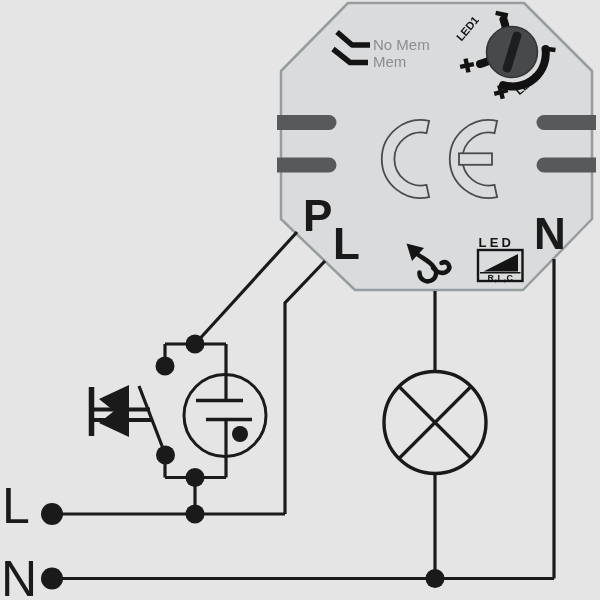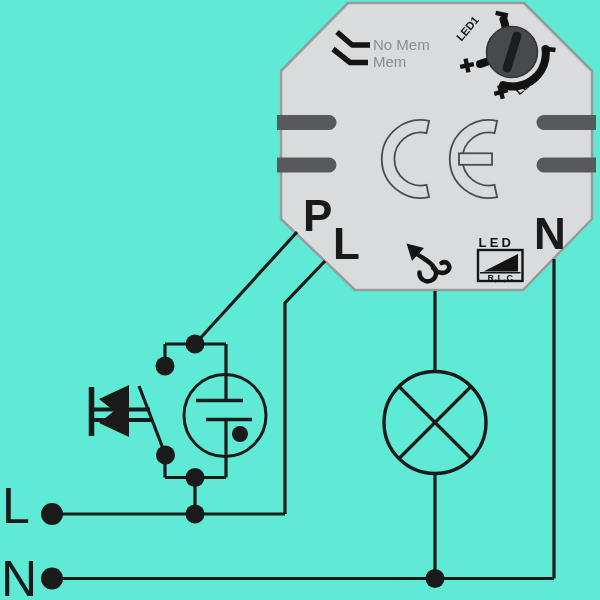--- a/index.html
+++ b/index.html
@@ -1,16 +1,16 @@
 <!DOCTYPE html>
 <html><head>
 <meta charset="utf-8">
 <style>
   html,body{margin:0;padding:0;background:#ffffff;}
-  .stage{width:600px;height:600px;position:relative;background:#5eead4;overflow:hidden;}
+  .stage{width:600px;height:600px;position:relative;background:#e5e5e5;overflow:hidden;}
   svg{display:block;}
   text{font-family:"Liberation Sans","DejaVu Sans",sans-serif;}
   .term-label{font-size:44px;font-weight:700;fill:#1a1a1a;}
   .rail-label{font-size:50px;font-weight:400;fill:#1a1a1a;}
   .mem-label{font-size:15px;fill:#8a8e91;}
   .trim-label{font-size:11px;font-weight:700;fill:#111;}
   .led-title{font-size:13px;font-weight:700;fill:#141414;letter-spacing:3.2px;}
   .rlc-label{font-size:9px;font-weight:700;fill:#141414;letter-spacing:0.5px;}
   .wire{stroke:#1a1a1a;stroke-width:3.2;fill:none;}
   .dot{fill:#1a1a1a;}

